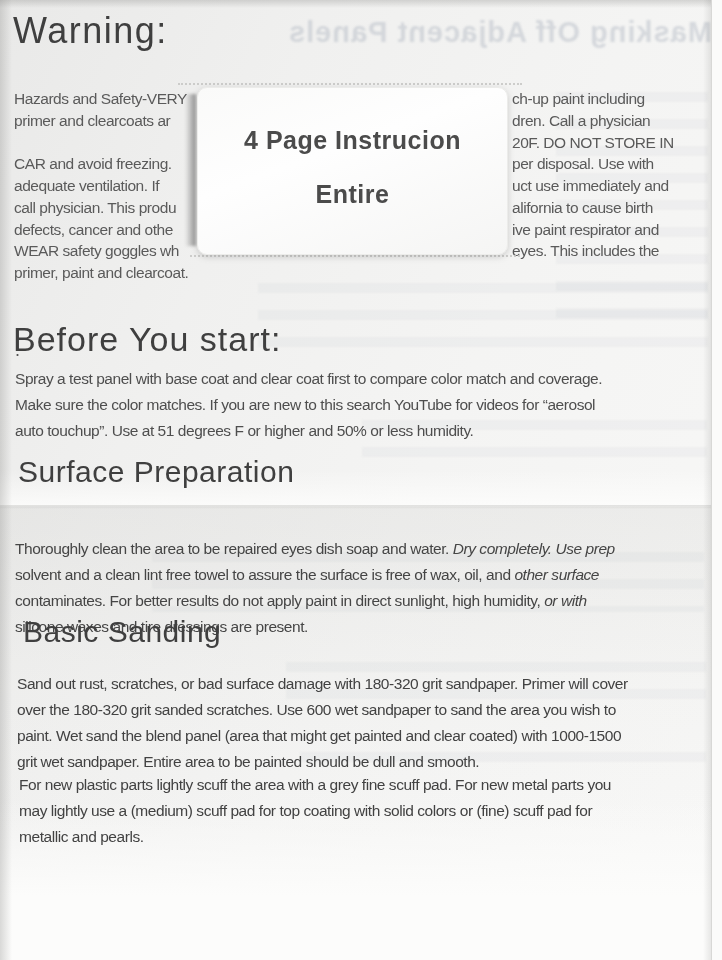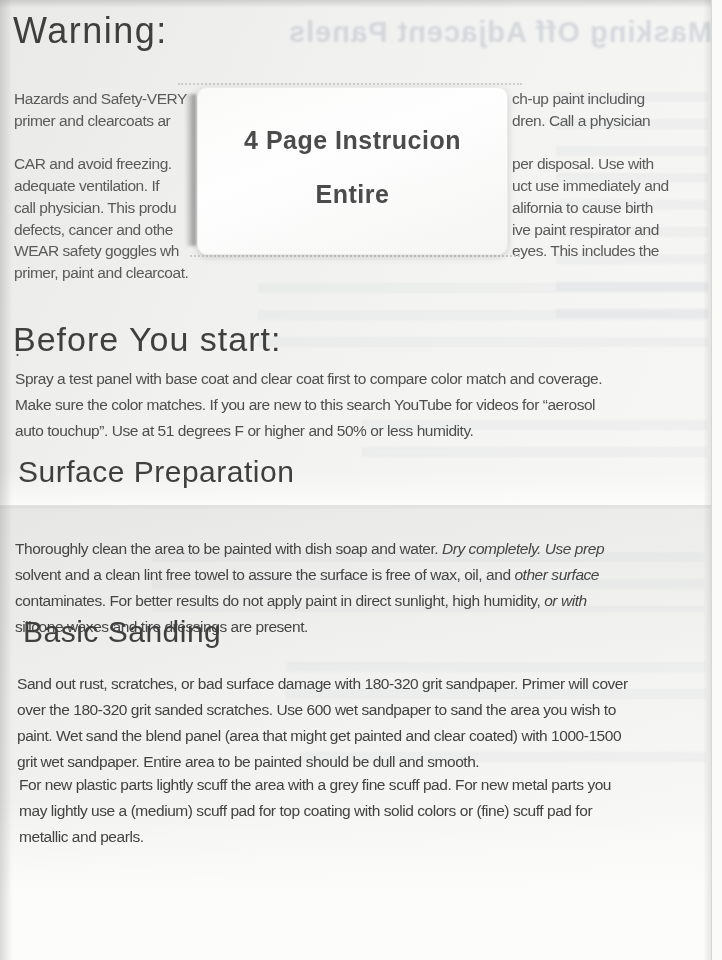--- a/index.html
+++ b/index.html
@@ -101,20 +101,21 @@
   <div class="warn-lines">
     <div class="wline">
         <span class="wl">Hazards and Safety-VERY</span>
         <span class="wr">ch-up paint including</span>
       </div>
     <div class="wline">
         <span class="wl">primer and clearcoats ar</span>
         <span class="wr">dren. Call a physician</span>
       </div>
     <div class="wline">
+        <span class="wr">20F. DO NOT STORE IN</span>
       </div>
     <div class="wline">
         <span class="wl">CAR and avoid freezing.</span>
         <span class="wr">per disposal. Use with</span>
       </div>
     <div class="wline">
         <span class="wl">adequate ventilation. If</span>
         <span class="wr">uct use immediately and</span>
       </div>
     <div class="wline">
@@ -147,21 +148,21 @@
   <div class="before-dot">.</div>
   <div class="para p-before">Spray a test panel with base coat and clear coat first to compare color match and coverage.
 Make sure the color matches.  If you are new to this search YouTube for videos for “aerosol
 auto touchup”.  Use at 51 degrees F or higher and 50% or less humidity.</div>
 
   <h2 class="h h-surface">Surface Preparation</h2>
   <div class="seam"></div>
   <div class="upper-white-band"></div>
   <div class="lower-tint"></div>
   <div class="para p-surface">
-    <span>Thoroughly clean the area to be painted with dish soap and water.  </span><span class="it">Dry completely. Use prep</span><span>
+    <span>Thoroughly clean the area to be repaired eyes dish soap and water.  </span><span class="it">Dry completely. Use prep</span><span>
 solvent and a clean lint free towel to assure the surface is free of wax, oil, and </span><span class="it">other surface</span><span>
 contaminates. For better results do not apply paint in direct sunlight, high humidity, </span><span class="it">or with</span><span>
 silicone waxes and tire dressings are present.</span>
   </div>
 
   <h2 class="h h-sanding">Basic Sanding</h2>
   <div class="para p-sand1">Sand out rust, scratches, or bad surface damage with 180-320 grit sandpaper. Primer will cover
 over the 180-320 grit sanded scratches. Use 600 wet sandpaper to sand the area you wish to
 paint. Wet sand the blend panel (area that might get painted and clear coated) with 1000-1500
 grit wet sandpaper. Entire area to be painted should be dull and smooth.</div>

